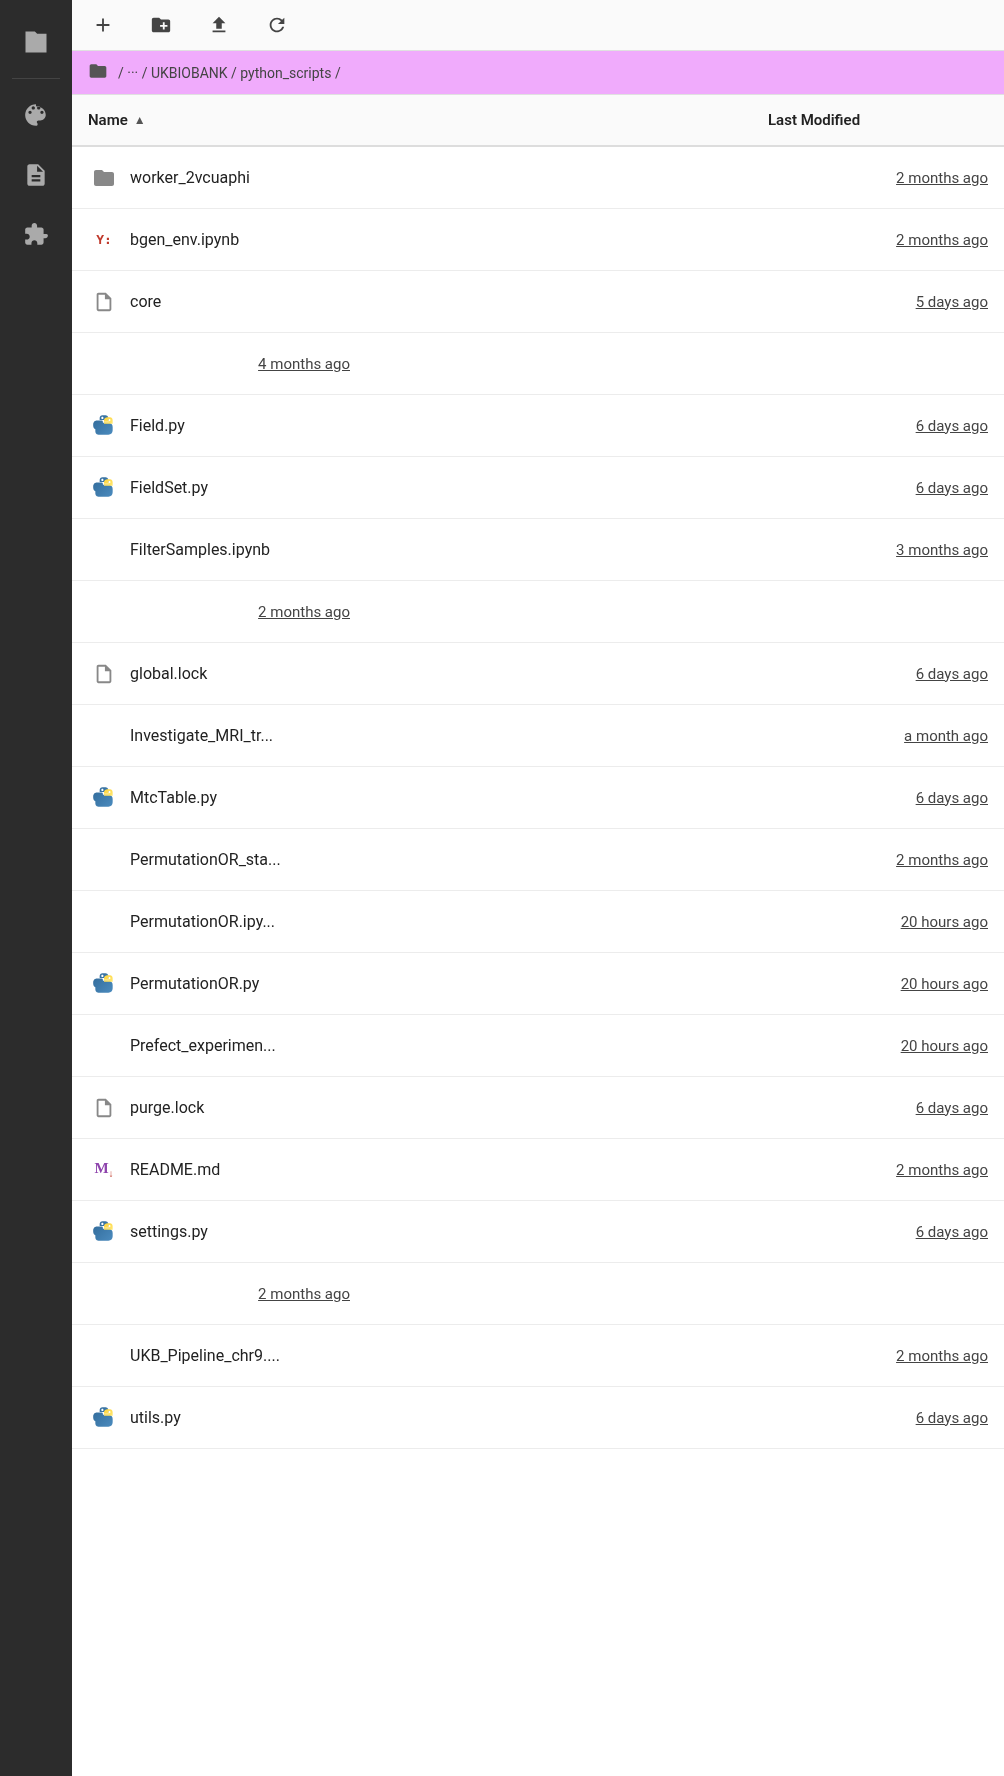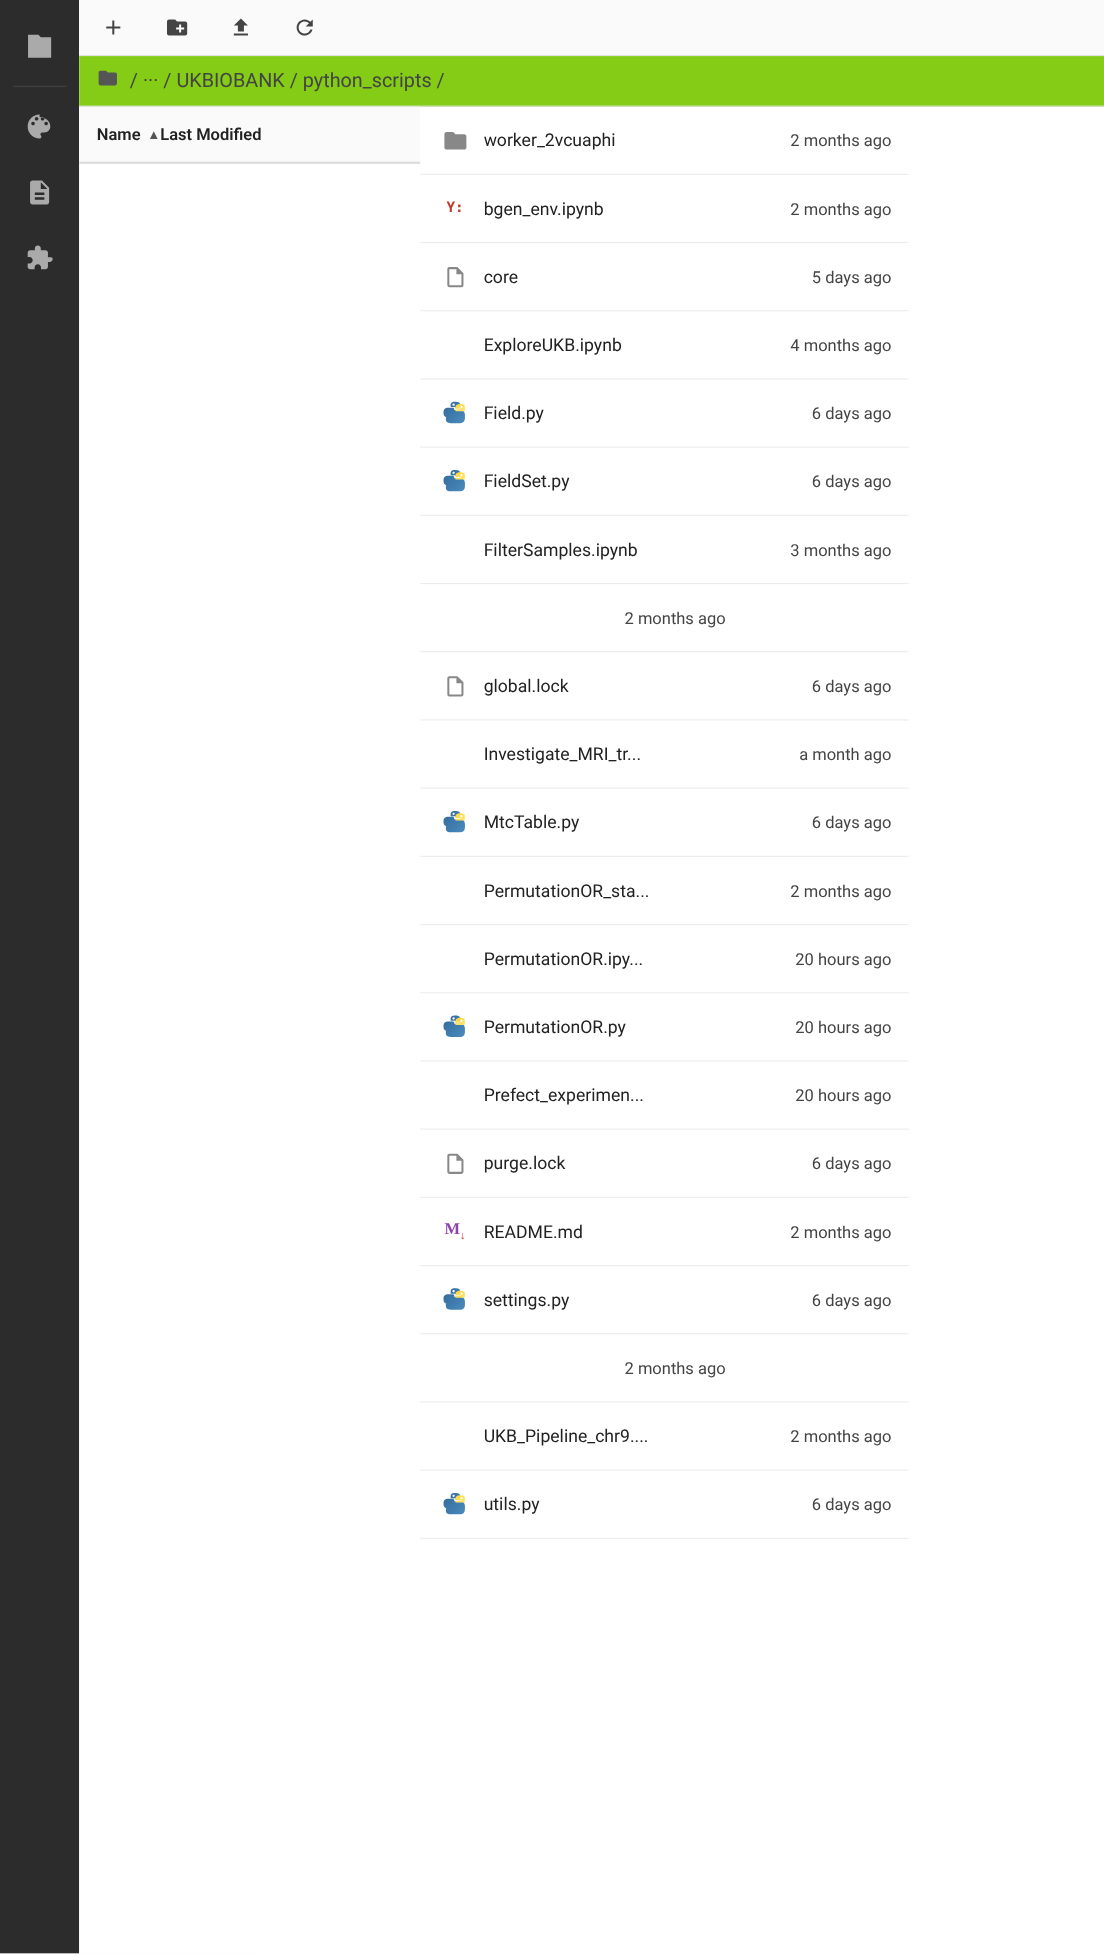--- a/index.html
+++ b/index.html
@@ -80,36 +80,36 @@
       border: none;
       padding: 4px;
     }
     .toolbar-btn svg { width: 22px; height: 22px; }
 
     
     .breadcrumb {
       display: flex;
       align-items: center;
       padding: 10px 16px;
-      font-size: 18px;
+      font-size: 14px;
       color: #444;
       gap: 4px;
       border-bottom: 1px solid #e0e0e0;
-      background: #84cc16;
+      background: #f0abfc;
     }
     .breadcrumb-folder-icon {
       margin-right: 6px;
     }
     .breadcrumb-folder-icon svg { width: 20px; height: 20px; fill: #555; }
 
     
     .file-table {
       flex: 1;
       display: flex;
-      flex-direction: row;
+      flex-direction: column;
     }
     .table-header {
       display: flex;
       align-items: center;
       border-bottom: 2px solid #ddd;
       padding: 0 16px;
       background: #fafafa;
       height: 52px;
     }
     .col-name {
@@ -152,20 +152,21 @@
       color: #222;
       white-space: nowrap;
       overflow: hidden;
       text-overflow: ellipsis;
     }
     .file-modified {
       width: 220px;
       text-align: right;
       font-size: 15px;
       color: #444;
+      text-decoration: underline;
     }
     .icon-yaml { color: #c0392b; font-weight: 700; font-size: 14px; font-family: monospace; }
 
     
     .python-icon {
       display: inline-block;
       width: 26px;
       height: 26px;
     }
   </style>
@@ -262,21 +263,20 @@
     <div class="file-icon">
               <svg viewBox="0 0 24 24" width="22" height="22" fill="#888">
                 <path d="M14 2H6c-1.1 0-2 .9-2 2v16c0 1.1.9 2 2 2h12c1.1 0 2-.9 2-2V8l-6-6zm4 18H6V4h7v5h5v11z"></path>
               </svg>
             </div>
     <div class="file-name">core</div>
     <div class="file-modified">5 days ago</div>
   </div>
           <div class="file-row">
     <div class="file-icon"></div>
-    <div class="file-name">ExploreUKB.ipynb</div>
     <div class="file-modified">4 months ago</div>
   </div>
           <div class="file-row">
     <div class="file-icon">
               <svg class="python-icon" viewBox="0 0 24 24" width="26" height="26">
     <defs>
       <linearGradient id="py1" x1="0" y1="0" x2="1" y2="1">
         <stop offset="0%" stop-color="#306998"></stop>
         <stop offset="100%" stop-color="#4B8BBE"></stop>
       </linearGradient>

